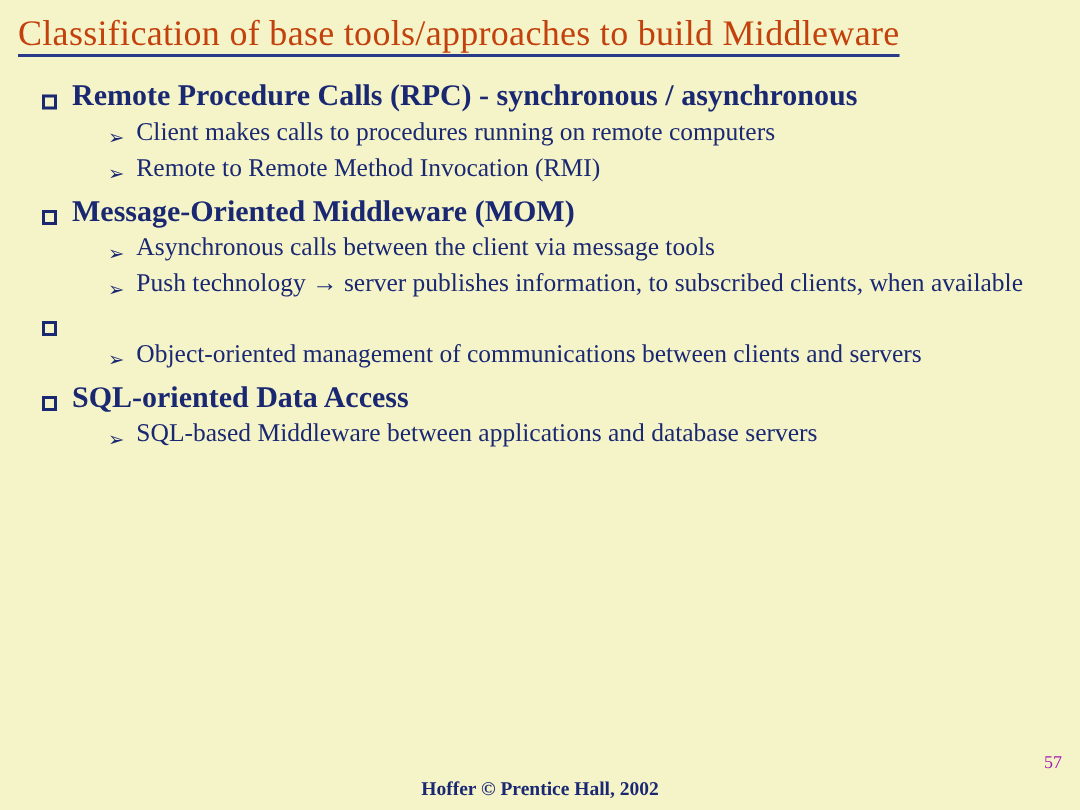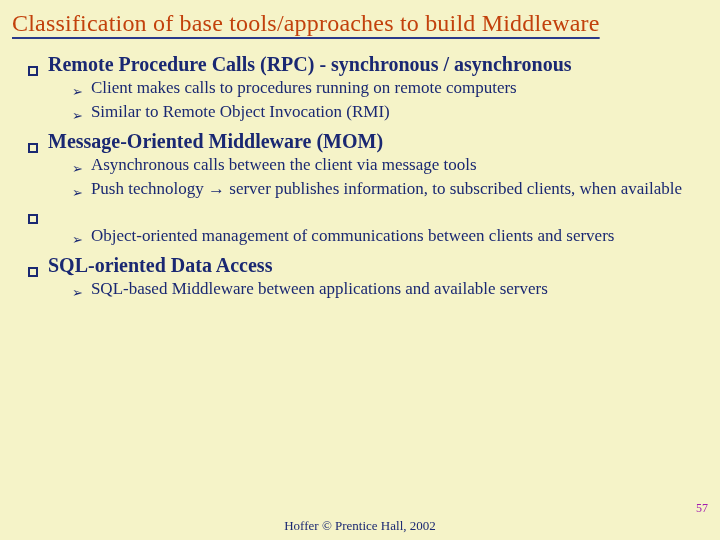--- a/index.html
+++ b/index.html
@@ -19,21 +19,21 @@
     text-decoration: underline;
     text-decoration-color: #2a3a8a;
     text-underline-offset: 6px;
     letter-spacing: 0.2px;
   }
   .content {
     padding: 6px 20px 0 28px;
   }
   .item-l1 {
     display: flex;
-    align-items: flex-end;
+    align-items: center;
     margin-top: 6px;
   }
   .bullet-sq {
     width: 10px; height: 10px;
     border: 2px solid #1a2872;
     margin-top: 7px;
     margin-right: 10px;
     flex-shrink: 0;
   }
   .l1-text {
@@ -69,21 +69,21 @@
   .arrow {
     font-family: Arial, sans-serif;
   }
   .footer {
     position: absolute;
     bottom: 6px;
     width: 100%;
     text-align: center;
     font-size: 13px;
     color: #1a2872;
-    font-weight: normal;
+    font-weight: bold;
   }
   .pagenum {
     position: absolute;
     bottom: 24px;
     right: 12px;
     color: #a21caf;
     font-size: 12px;
   }
 </style>
 </head>
@@ -100,21 +100,21 @@
       <span class="suffix">synchronous / asynchronous</span>
     </div>
   </div>
   <div class="sublist">
     <div class="item-l2">
       <span class="chev">➢</span>
       <div class="l2-text">Client makes calls to procedures running on remote computers</div>
     </div>
     <div class="item-l2">
       <span class="chev">➢</span>
-      <div class="l2-text">Similar to Remote Object Invocation (RMI)</div>
+      <div class="l2-text">Remote to Remote Method Invocation (RMI)</div>
     </div>
   </div>
 
   <div class="item-l1">
     <div class="bullet-sq"></div>
     <div class="l1-text">Message-Oriented Middleware (MOM)</div>
   </div>
   <div class="sublist">
     <div class="item-l2">
       <span class="chev">➢</span>
@@ -139,20 +139,20 @@
     </div>
   </div>
 
   <div class="item-l1">
     <div class="bullet-sq"></div>
     <div class="l1-text">SQL-oriented Data Access</div>
   </div>
   <div class="sublist">
     <div class="item-l2">
       <span class="chev">➢</span>
-      <div class="l2-text">SQL-based Middleware between applications and available servers</div>
+      <div class="l2-text">SQL-based Middleware between applications and database servers</div>
     </div>
   </div>
 
 </div>
 
 <div class="pagenum">57</div>
 <div class="footer">Hoffer © Prentice Hall, 2002</div>
 
 </body></html>

